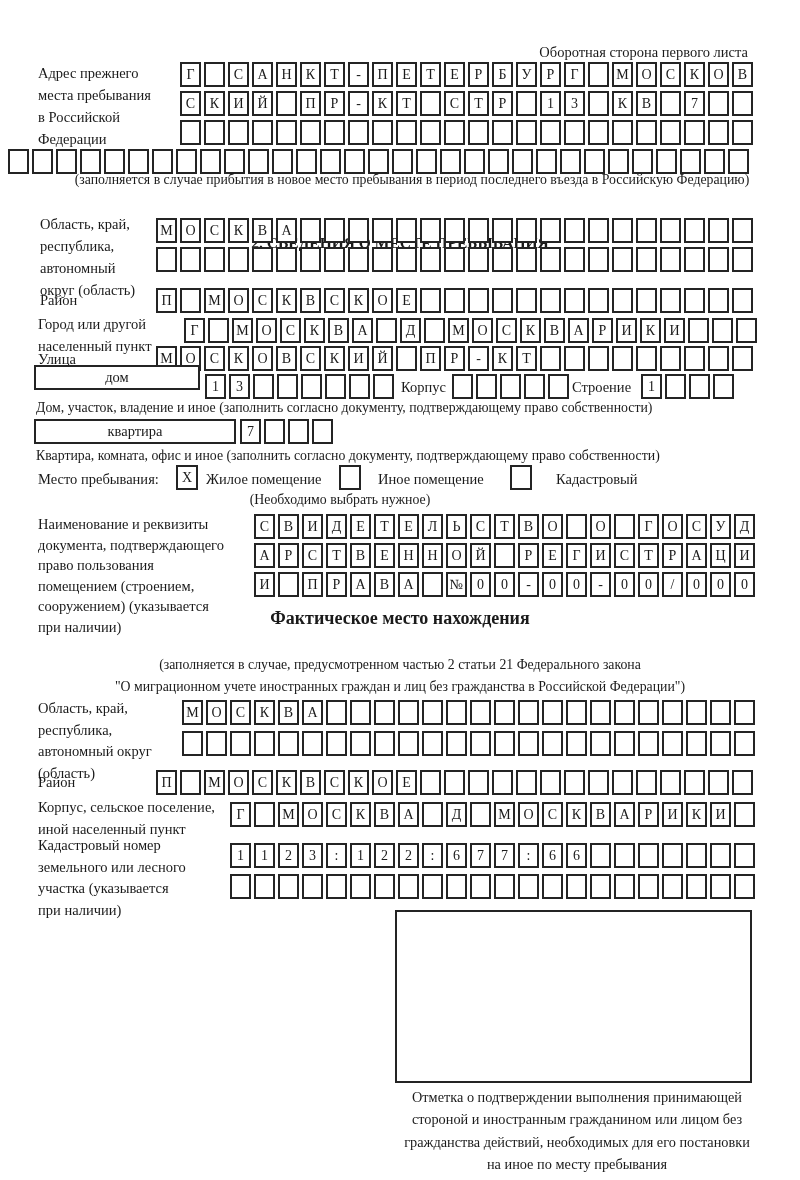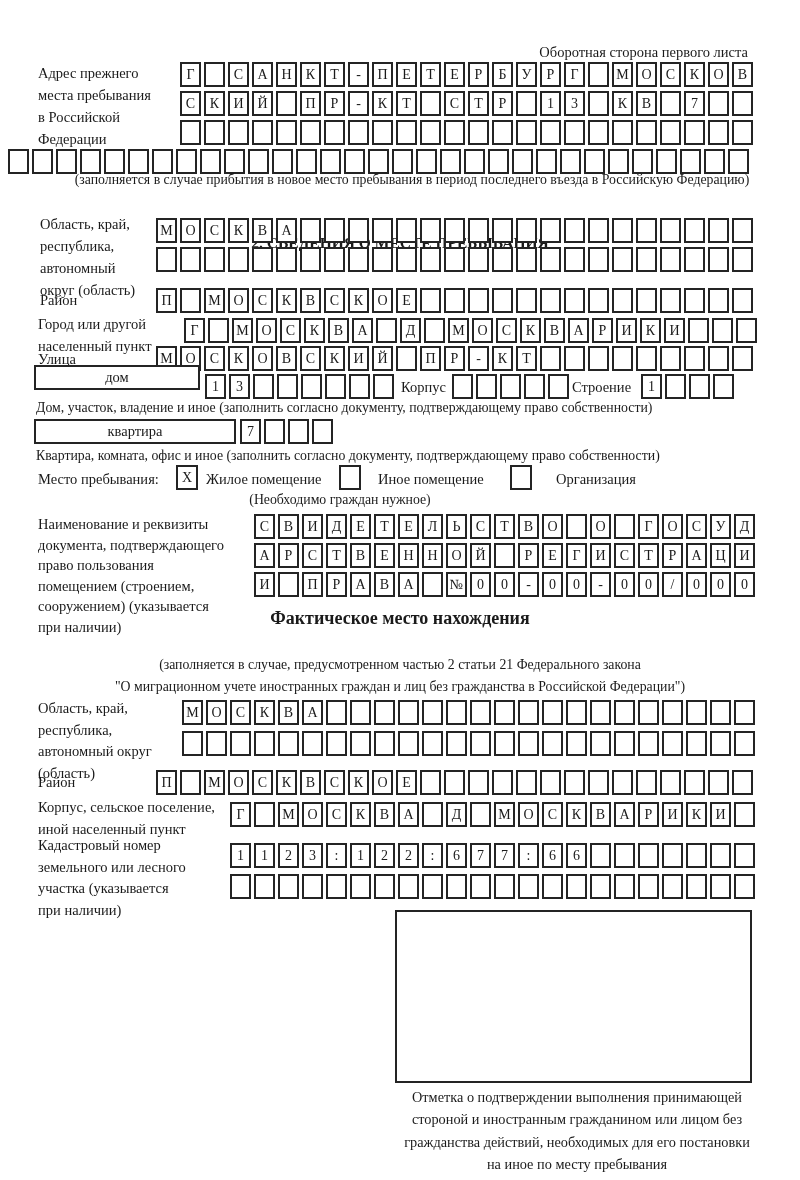--- a/index.html
+++ b/index.html
@@ -327,22 +327,22 @@
     <div class="cell"></div>
   </div>
 <div class="abs note" style="left:36px;top:448px;">Квартира, комната, офис и иное (заполнить согласно документу, подтверждающему право собственности)</div>
 
 <div class="abs lbl" style="left:38px;top:468px;">Место пребывания:</div>
 <div class="abs chk" style="left:176px;top:465px;">X</div>
 <div class="abs lbl" style="left:206px;top:468px;">Жилое помещение</div>
 <div class="abs chk" style="left:339px;top:465px;"></div>
 <div class="abs lbl" style="left:378px;top:468px;">Иное помещение</div>
 <div class="abs chk" style="left:510px;top:465px;"></div>
-<div class="abs lbl" style="left:556px;top:468px;">Организация</div>
-<div class="abs note" style="left:140px;top:492px;width:400px;text-align:center;">(Необходимо граждан нужное)</div>
+<div class="abs lbl" style="left:556px;top:468px;">Кадастровый</div>
+<div class="abs note" style="left:140px;top:492px;width:400px;text-align:center;">(Необходимо выбрать нужное)</div>
 
 <div class="abs lbl-tight" style="left:38px;top:514px;width:210px;">Наименование и реквизиты
 документа, подтверждающего
 право пользования
 помещением (строением,
 сооружением) (указывается
 при наличии)</div>
 <div class="abs cells" style="left:254px;top:514px;">
     <div class="cell">С</div>
     <div class="cell">В</div>

